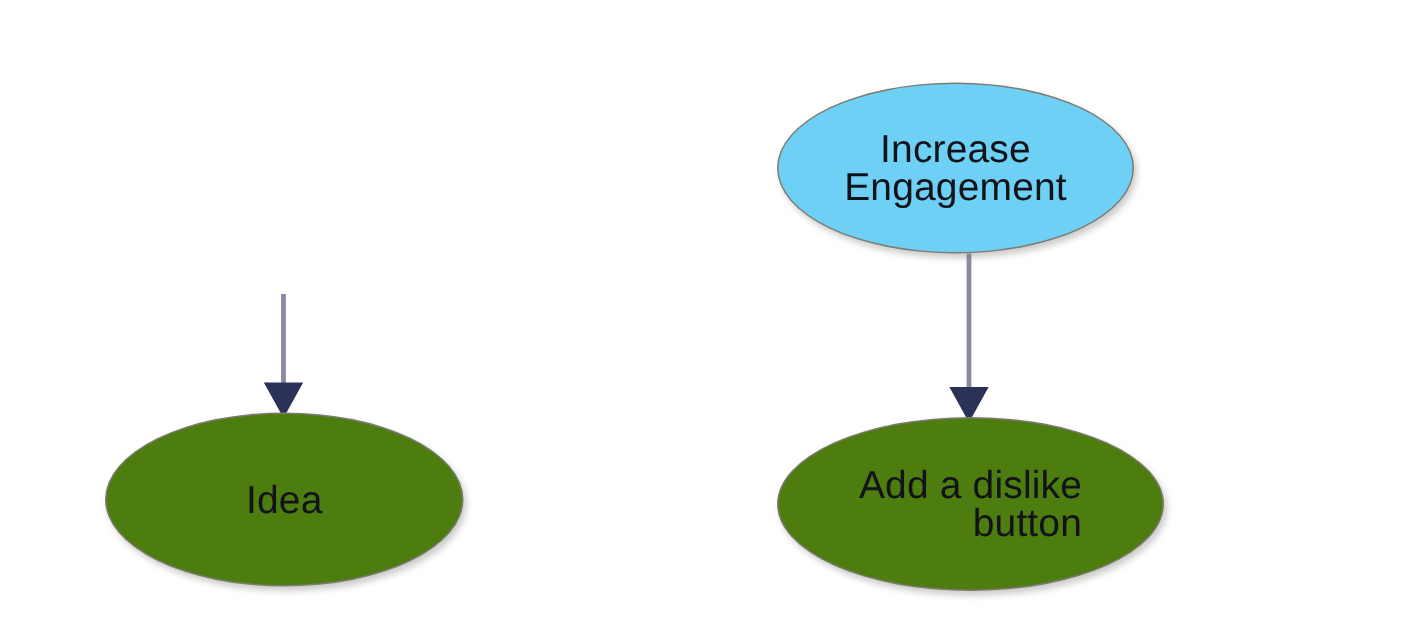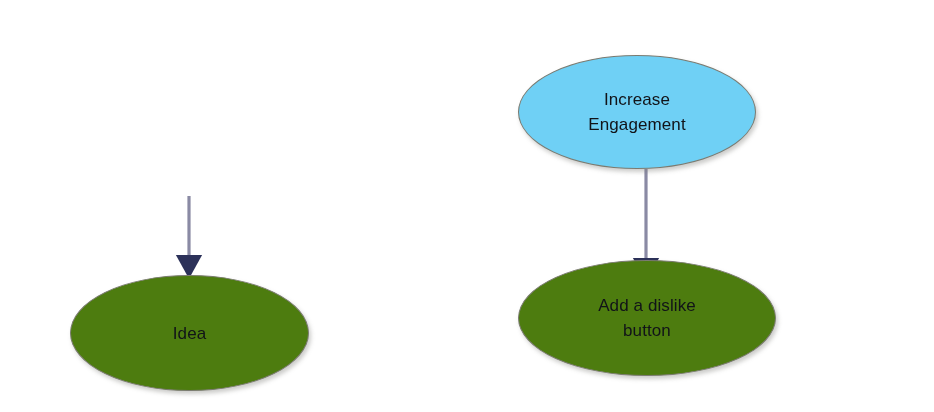--- a/index.html
+++ b/index.html
@@ -26,21 +26,21 @@
     display: flex;
     align-items: center;
     justify-content: center;
     text-align: center;
     box-sizing: border-box;
     border-radius: 50%;
     border: 1.6px solid #7b7b71;
     box-shadow: 2px 3px 4px rgba(120,120,115,0.38);
   }
   .node .label {
-    font-size: 17px;
+    font-size: 26px;
     line-height: 25px;
     color: #111318;
     letter-spacing: 0.1px;
     white-space: pre-line;
     padding: 0 8px;
   }
   .node-blue { background: #6FD0F5; }
   .node-yellow { background: #4d7c0f; }
 
   
@@ -48,21 +48,21 @@
     left: 70px;  top: 82px;  width: 236px; height: 114px;
   }
   #node-idea {
     left: 70px;  top: 275px; width: 239px; height: 116px;
   }
   
   #node-increase-engagement {
     left: 518px; top: 55px;  width: 238px; height: 114px;
   }
   #node-add-dislike-button {
-    left: 518px; top: 260px; width: 258px; height: 116px;
+    left: 518px; top: 278px; width: 258px; height: 116px; text-align: right;
   }
 
   .edge-svg {
     position: absolute;
     overflow: visible;
     pointer-events: none;
   }
   #edge-left  { left: 0; top: 0; width: 934px; height: 412px; }
 </style>
 </head>

